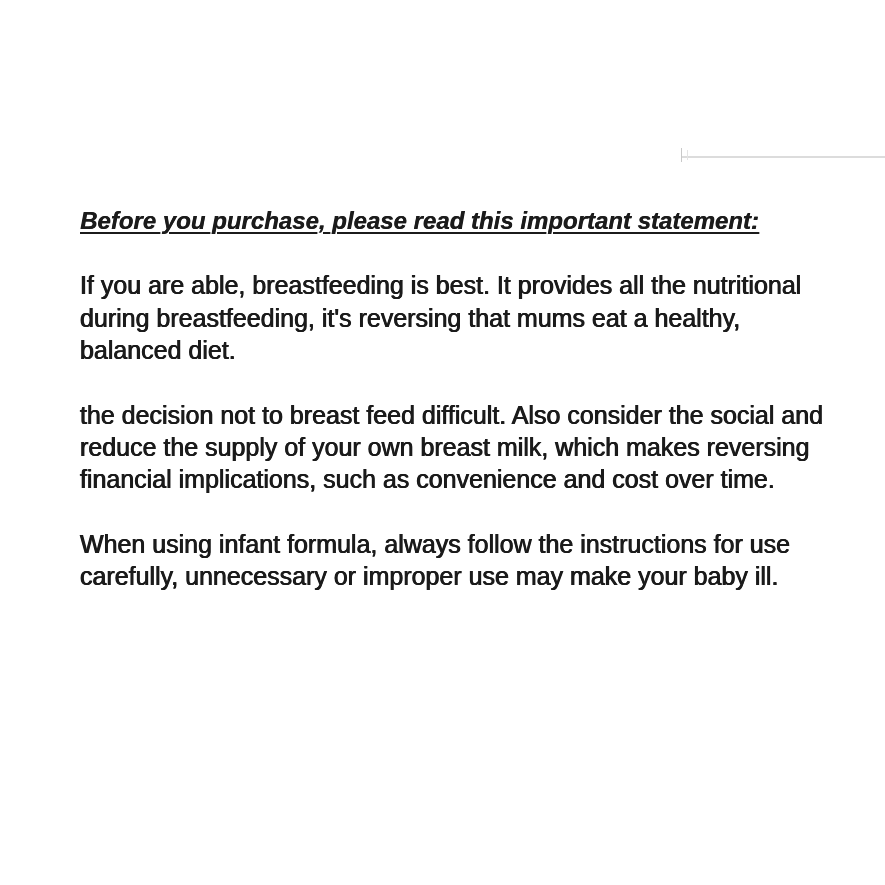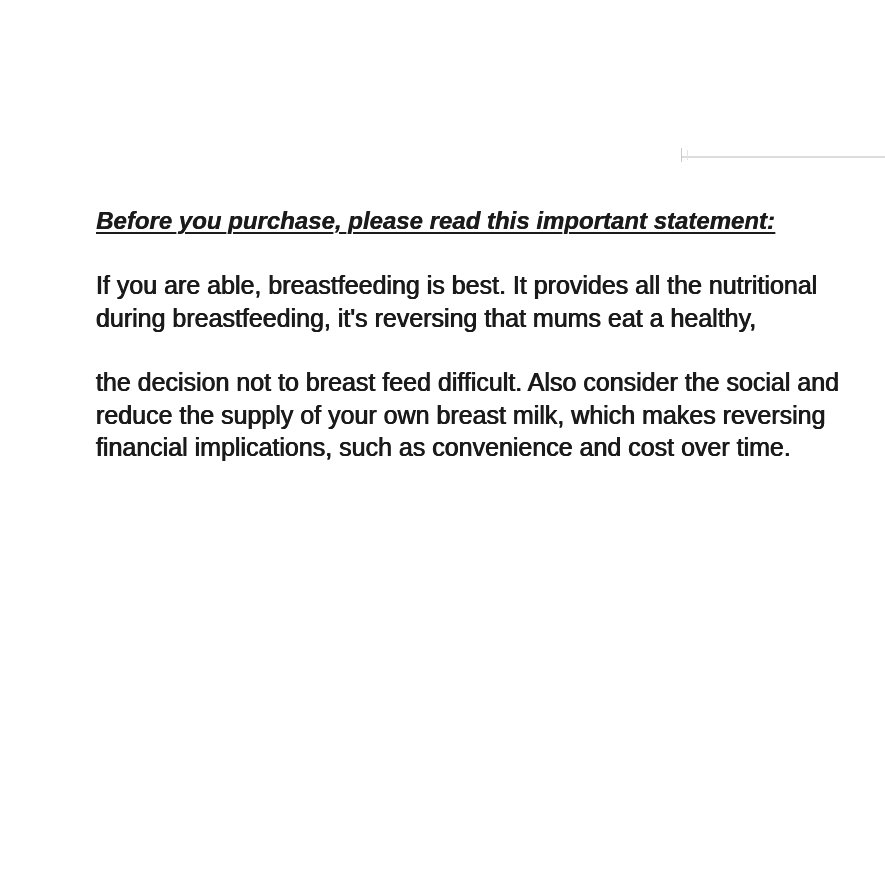--- a/index.html
+++ b/index.html
@@ -36,21 +36,21 @@
   .edge-tick2 {
     position: absolute;
     left: 687px;
     top: 150px;
     width: 1px;
     height: 10px;
     background: #e4e4e4;
   }
   .doc {
     position: absolute;
-    left: 96px;
+    left: 80px;
     top: 205px;
     width: 790px;
   }
   .heading {
     font-size: 24px;
     line-height: 32.4px;
     font-weight: bold;
     font-style: italic;
     text-decoration: underline;
     text-decoration-thickness: 2px;
@@ -81,23 +81,28 @@
   <div class="edge-tick"></div>
   <div class="edge-tick2"></div>
 
   <div class="doc">
 
     <div class="heading">Before you purchase, please read this important statement:</div>
 
     <div class="para">
       <div class="line">If you are able, breastfeeding is best. It provides all the nutritional</div>
       <div class="line">during breastfeeding, it's reversing that mums eat a healthy,</div>
+      <div class="line">balanced diet.</div>
     </div>
 
     <div class="para">
       <div class="line">the decision not to breast feed difficult. Also consider the social and</div>
       <div class="line">reduce the supply of your own breast milk, which makes reversing</div>
       <div class="line">financial implications, such as convenience and cost over time.</div>
     </div>
 
+    <div class="para">
+      <div class="line">When using infant formula, always follow the instructions for use</div>
+      <div class="line">carefully, unnecessary or improper use may make your baby ill.</div>
+    </div>
 
   </div>
 </div>
 
 </body></html>

